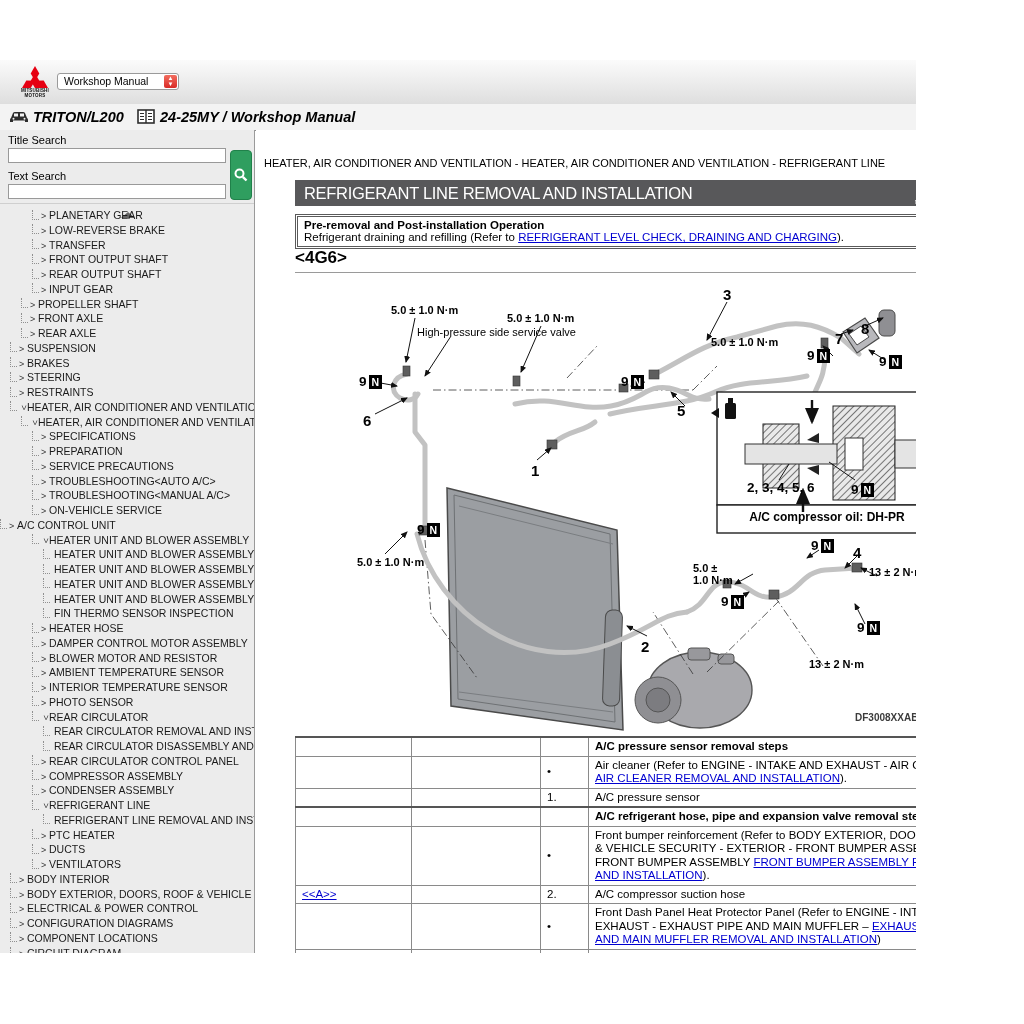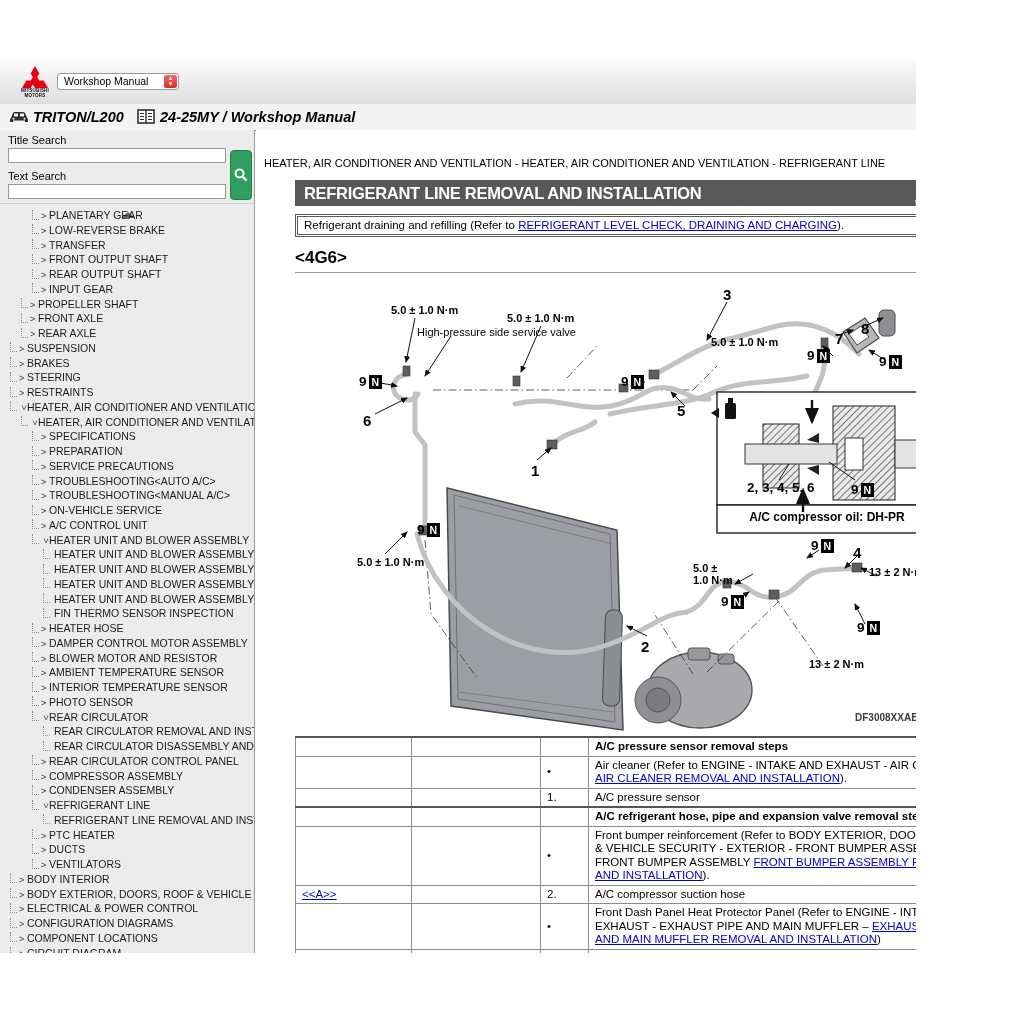--- a/index.html
+++ b/index.html
@@ -49,21 +49,21 @@
   .arrow.leaf{visibility:hidden;width:2px;}
   
   .main{position:absolute;left:256px;top:130px;width:768px;height:823px;background:#fff;
         overflow:hidden;font-size:11.5px;}
   .printbtn{position:absolute;right:5px;top:11px;width:25px;height:17px;background:#5b6067;
         border-radius:3px;}
   .printbtn svg{position:absolute;left:5px;top:3px;}
   .breadcrumb{position:absolute;left:8px;top:27px;font-size:11px;white-space:nowrap;}
   .titlebar{position:absolute;left:39px;top:50px;width:690px;height:26px;background:#58585a;
         color:#fff;box-sizing:border-box;padding:4px 0 0 9px;}
-  .titlebar .t{font-size:16.5px;font-weight:bold;letter-spacing:-0.3px;}
+  .titlebar .t{font-size:16.5px;font-weight:normal;letter-spacing:-0.3px;}
   .doccode{position:absolute;right:3px;bottom:1px;font-size:6px;color:#e8e8e8;}
   .prebox{position:absolute;left:39px;top:84px;width:690px;box-sizing:border-box;
         border:3px double #5a5a5a;padding:2px 6px 3px 6px;background:#fff;}
   .prebox .bt{font-weight:bold;font-size:11.5px;}
   .prebox .bb{font-size:11.5px;}
   a.doclink{color:#0000d0;text-decoration:underline;}
   .variant{position:absolute;left:39px;top:118px;font-size:17px;font-weight:bold;}
   .vrule{position:absolute;left:39px;top:142px;width:690px;border-top:1px solid #9a9a9a;}
   
   .figure{position:absolute;left:99px;top:152px;width:570px;height:450px;}
@@ -163,21 +163,21 @@
           <div class="tree-row" style="padding-left: 10px;"><span class="tick"></span><span class="arrow">&gt;</span><span class="lbl">STEERING</span></div>
           <div class="tree-row" style="padding-left: 10px;"><span class="tick"></span><span class="arrow">&gt;</span><span class="lbl">RESTRAINTS</span></div>
           <div class="tree-row" style="padding-left: 10px;"><span class="tick"></span><span class="arrow open">&gt;</span><span class="lbl">HEATER, AIR CONDITIONER AND VENTILATION</span></div>
           <div class="tree-row" style="padding-left: 21px;"><span class="tick"></span><span class="arrow open">&gt;</span><span class="lbl">HEATER, AIR CONDITIONER AND VENTILATIO</span></div>
           <div class="tree-row" style="padding-left: 32px;"><span class="tick"></span><span class="arrow">&gt;</span><span class="lbl">SPECIFICATIONS</span></div>
           <div class="tree-row" style="padding-left: 32px;"><span class="tick"></span><span class="arrow">&gt;</span><span class="lbl">PREPARATION</span></div>
           <div class="tree-row" style="padding-left: 32px;"><span class="tick"></span><span class="arrow">&gt;</span><span class="lbl">SERVICE PRECAUTIONS</span></div>
           <div class="tree-row" style="padding-left: 32px;"><span class="tick"></span><span class="arrow">&gt;</span><span class="lbl">TROUBLESHOOTING&lt;AUTO A/C&gt;</span></div>
           <div class="tree-row" style="padding-left: 32px;"><span class="tick"></span><span class="arrow">&gt;</span><span class="lbl">TROUBLESHOOTING&lt;MANUAL A/C&gt;</span></div>
           <div class="tree-row" style="padding-left: 32px;"><span class="tick"></span><span class="arrow">&gt;</span><span class="lbl">ON-VEHICLE SERVICE</span></div>
-          <div class="tree-row" style="padding-left: 32px;"><span class="tick"></span><span class="arrow">&gt;</span><span class="lbl">A/C CONTROL UNIT</span></div>
+          <div class="tree-row" style=""><span class="tick"></span><span class="arrow">&gt;</span><span class="lbl">A/C CONTROL UNIT</span></div>
           <div class="tree-row" style="padding-left: 32px;"><span class="tick"></span><span class="arrow open">&gt;</span><span class="lbl">HEATER UNIT AND BLOWER ASSEMBLY</span></div>
           <div class="tree-row" style="padding-left: 43px;"><span class="tick"></span><span class="arrow leaf"></span><span class="lbl">HEATER UNIT AND BLOWER ASSEMBLY RE</span></div>
           <div class="tree-row" style="padding-left: 43px;"><span class="tick"></span><span class="arrow leaf"></span><span class="lbl">HEATER UNIT AND BLOWER ASSEMBLY DIS</span></div>
           <div class="tree-row" style="padding-left: 43px;"><span class="tick"></span><span class="arrow leaf"></span><span class="lbl">HEATER UNIT AND BLOWER ASSEMBLY DIS</span></div>
           <div class="tree-row" style="padding-left: 43px;"><span class="tick"></span><span class="arrow leaf"></span><span class="lbl">HEATER UNIT AND BLOWER ASSEMBLY DIS</span></div>
           <div class="tree-row" style="padding-left: 43px;"><span class="tick"></span><span class="arrow leaf"></span><span class="lbl">FIN THERMO SENSOR INSPECTION</span></div>
           <div class="tree-row" style="padding-left: 32px;"><span class="tick"></span><span class="arrow">&gt;</span><span class="lbl">HEATER HOSE</span></div>
           <div class="tree-row" style="padding-left: 32px;"><span class="tick"></span><span class="arrow">&gt;</span><span class="lbl">DAMPER CONTROL MOTOR ASSEMBLY</span></div>
           <div class="tree-row" style="padding-left: 32px;"><span class="tick"></span><span class="arrow">&gt;</span><span class="lbl">BLOWER MOTOR AND RESISTOR</span></div>
           <div class="tree-row" style="padding-left: 32px;"><span class="tick"></span><span class="arrow">&gt;</span><span class="lbl">AMBIENT TEMPERATURE SENSOR</span></div>
@@ -213,20 +213,21 @@
       </svg>
     </div>
     <div class="breadcrumb">HEATER, AIR CONDITIONER AND VENTILATION - HEATER, AIR CONDITIONER AND VENTILATION - REFRIGERANT LINE</div>
 
     <div class="titlebar">
       <span class="t">REFRIGERANT LINE REMOVAL AND INSTALLATION</span>
       <span class="doccode">N509000360000000ENG</span>
     </div>
 
     <div class="prebox">
+      <div class="bt">Pre-removal and Post-installation Operation</div>
       <div class="bb"><span>Refrigerant draining and refilling (Refer to </span><a href="#" class="doclink">REFRIGERANT LEVEL CHECK, DRAINING AND CHARGING</a><span>).</span></div>
     </div>
 
     <div class="variant">&lt;4G6&gt;</div>
     <div class="vrule"></div>
 
     <div class="figure">
       <svg class="bg" width="570" height="450" viewBox="0 0 570 450">
         <defs>
           <pattern id="hatch" width="5" height="5" patternTransform="rotate(45)" patternUnits="userSpaceOnUse">

